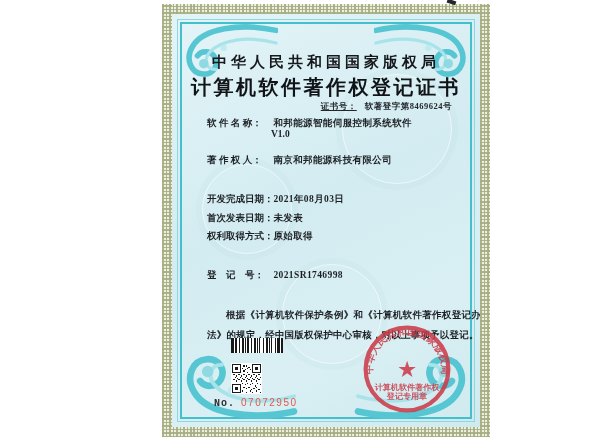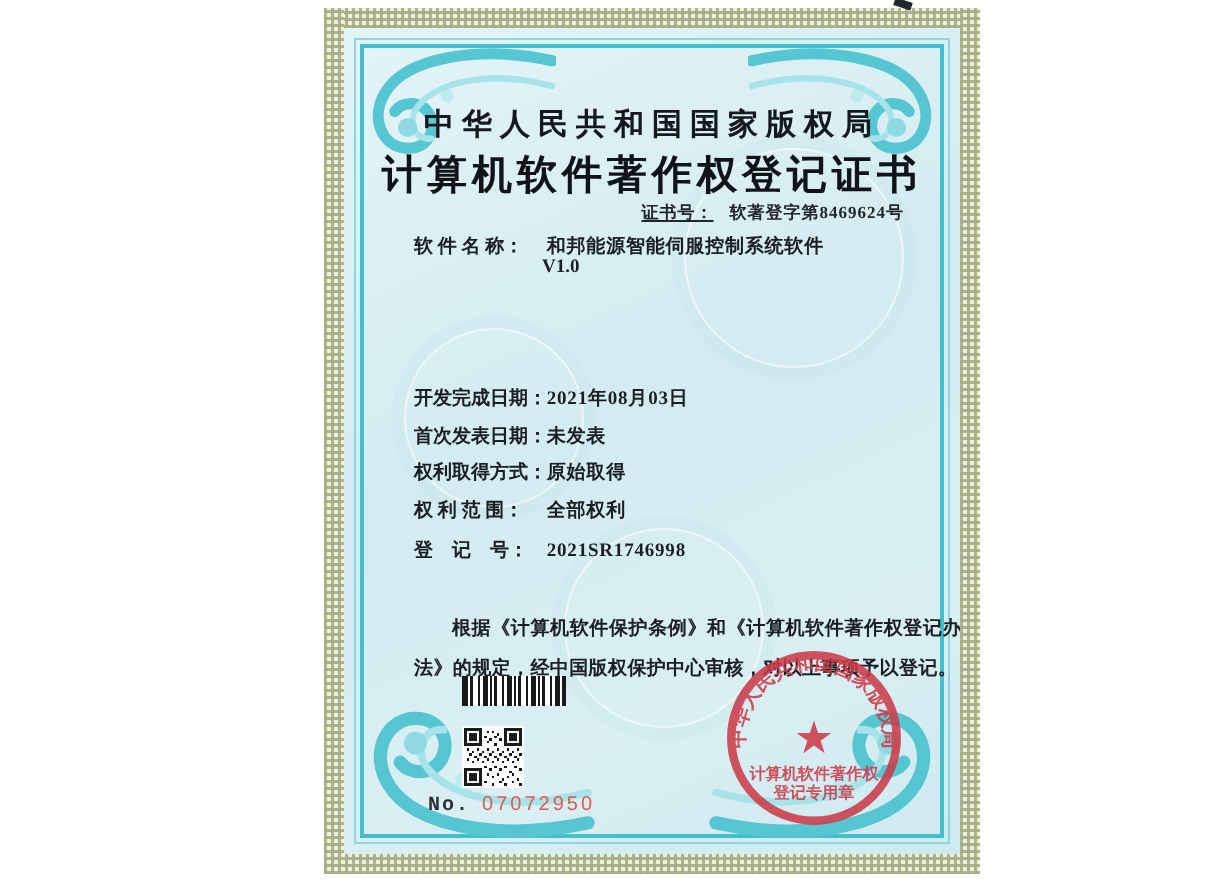--- a/index.html
+++ b/index.html
@@ -129,40 +129,40 @@
       <div class="certno">
         <span class="lbl">证书号：</span><span>软著登字第8469624号</span>
       </div>
 
       <div class="frow" style="top:103px;">
         <span class="flabel">软 件 名 称：</span>
         <span class="fvalue">和邦能源智能伺服控制系统软件</span>
       </div>
       <div class="vline2" style="top:115px;">V1.0</div>
 
+      <div class="frow" style="top:140px;">
+        <span class="flabel">著 作 权 人：</span>
+        <span class="fvalue">南京和邦能源科技有限公司</span>
+      </div>
 
       <div class="frow" style="top:179px;">
         <span class="flabel">开发完成日期：</span>
         <span class="fvalue">2021年08月03日</span>
       </div>
 
       <div class="frow" style="top:216px;">
         <span class="flabel">权利取得方式：</span>
         <span class="fvalue">原始取得</span>
       </div>
 
       <div class="frow" style="top:198px;">
         <span class="flabel">首次发表日期：</span>
         <span class="fvalue">未发表</span>
       </div>
 
-      <div class="frow" style="top:235px;">
-        <span class="flabel">权 利 范 围：</span>
-        <span class="fvalue">全部权利</span>
-      </div>
 
       <div class="frow" style="top:255px;">
         <span class="flabel">登　记　号：</span>
         <span class="fvalue">2021SR1746998</span>
       </div>
 
       <div class="statement">根据《计算机软件保护条例》和《计算机软件著作权登记办法》的规定，经中国版权保护中心审核，对以上事项予以登记。</div>
 
       <div class="barcode"></div>
       <svg class="qr" viewBox="0 0 25 25" shape-rendering="crispEdges">

